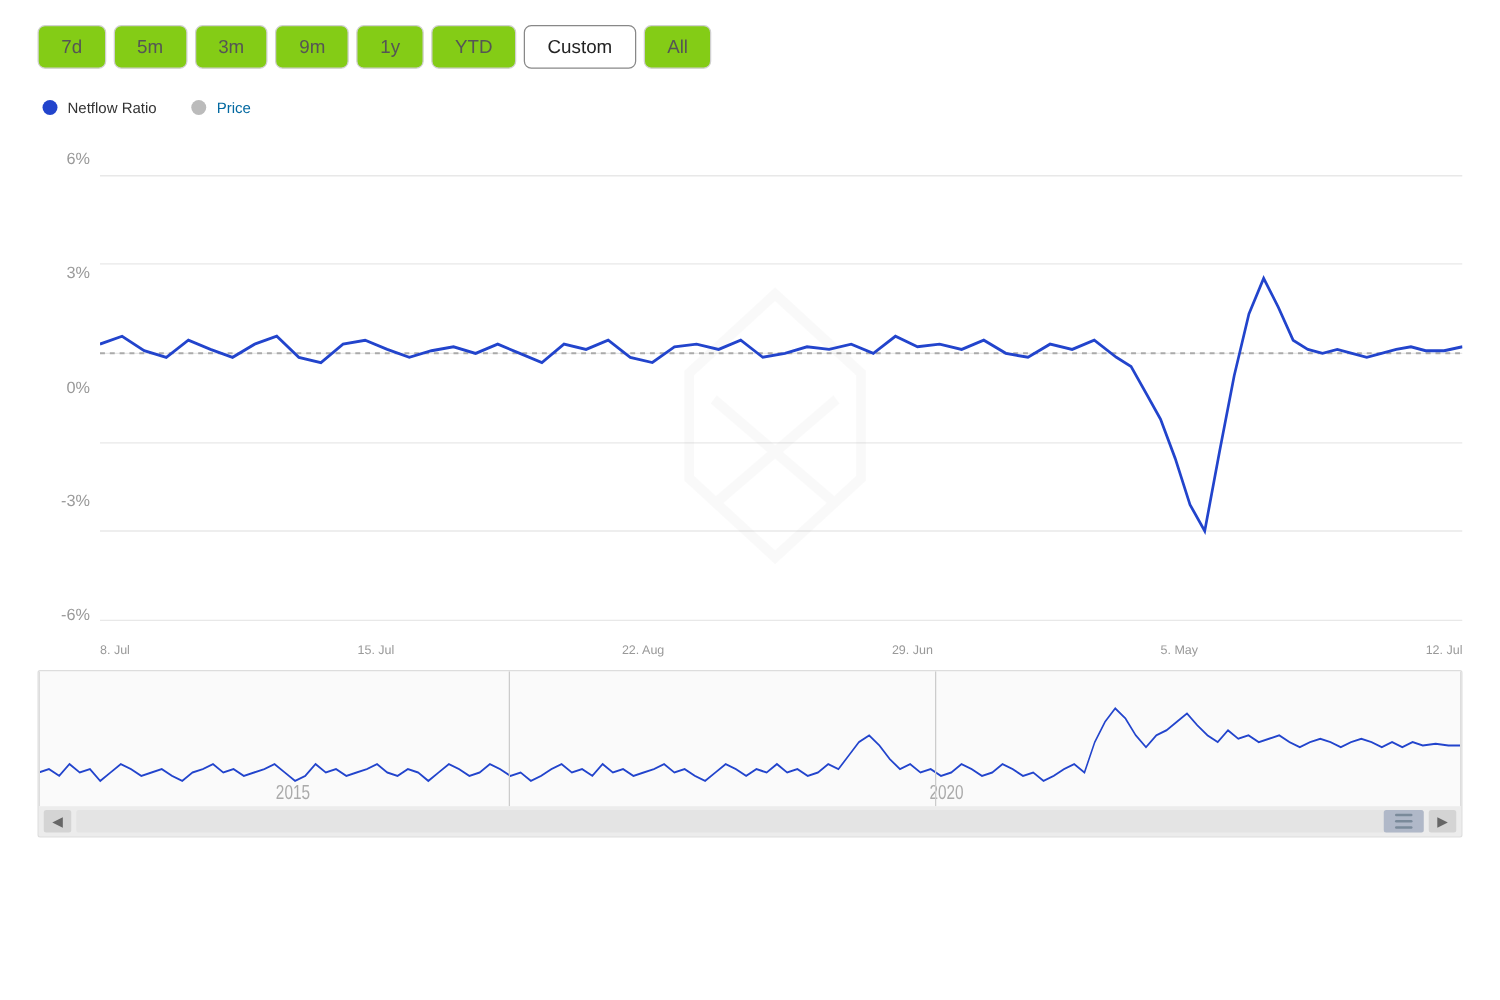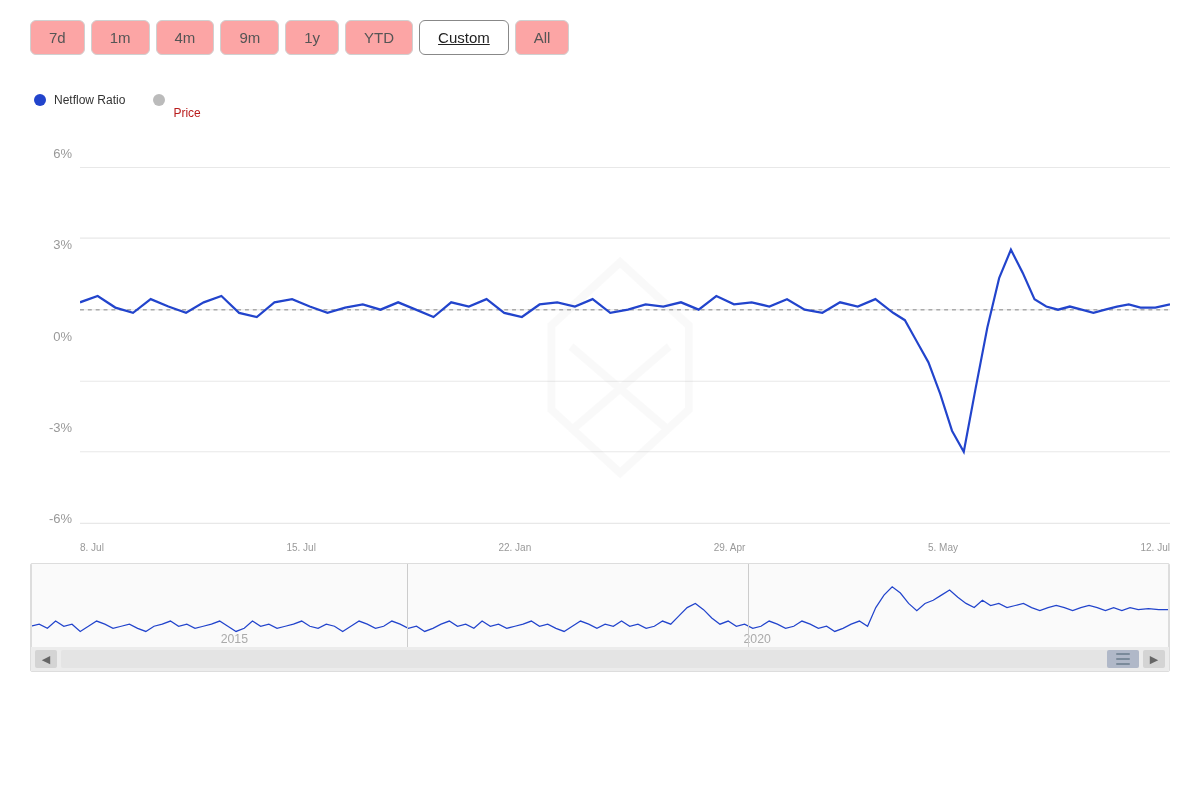--- a/index.html
+++ b/index.html
@@ -19,34 +19,33 @@
 
     
     .time-range-bar {
       display: flex;
       gap: 6px;
       margin-bottom: 24px;
       flex-wrap: wrap;
     }
     .time-btn {
       border: 1.5px solid #d0d0d0;
-      background: #fca5a5;
+      background: #84cc16;
       color: #555;
       border-radius: 6px;
       padding: 8px 18px;
       font-size: 15px;
       cursor: pointer;
       font-weight: 500;
       transition: background 0.15s;
     }
     .time-btn.active {
       background: #fff;
       border-color: #888;
       color: #222;
-      text-decoration: underline;
     }
 
     
     .legend {
       display: flex;
       gap: 28px;
       align-items: center;
       margin-bottom: 16px;
       padding-left: 4px;
     }
@@ -55,21 +54,21 @@
       align-items: center;
       gap: 8px;
       font-size: 12px;
     }
     .legend-dot {
       width: 12px;
       height: 12px;
       border-radius: 50%;
     }
     .legend-label-active { color: #333; font-weight: 500; }
-    .legend-label-inactive { color: #b91c1c; font-weight: 400; margin-top: 27px; }
+    .legend-label-inactive { color: #0369a1; font-weight: 400; }
 
     
     .chart-wrapper {
       position: relative;
       width: 100%;
     }
 
     .main-chart-area {
       position: relative;
       height: 400px;
@@ -108,21 +107,21 @@
       padding-left: 50px;
       padding-top: 6px;
       font-size: 10px;
       color: #999;
     }
 
     
     .navigator-area {
       margin-top: 10px;
       position: relative;
-      height: 109px;
+      height: 134px;
       border: 1px solid #ddd;
       border-radius: 2px;
       background: #fafafa;
       overflow: hidden;
     }
     .navigator-inner {
       position: absolute;
       left: 0; top: 0; right: 0; bottom: 24px;
     }
     .navigator-scrollbar {
@@ -183,22 +182,22 @@
     }
   </style>
 </head>
 <body>
 
 <div class="container">
 
   <div class="time-range-bar">
 
   <button class="time-btn">7d</button>
-      <button class="time-btn">1m</button>
-      <button class="time-btn">4m</button>
+      <button class="time-btn">5m</button>
+      <button class="time-btn">3m</button>
       <button class="time-btn">9m</button>
       <button class="time-btn">1y</button>
       <button class="time-btn">YTD</button>
       <button class="time-btn active">Custom</button>
       <button class="time-btn">All</button>
     </div>
 
   <div class="legend">
 
   <div class="legend-item">
@@ -313,22 +312,22 @@
               1110,160
             "></polyline>
         </svg>
       </div>
 
     </div>
 
     <div class="x-axis" id="x-axis-container">
         <div style="text-align: center;">8. Jul</div>
         <div style="text-align: center;">15. Jul</div>
-        <div style="text-align: center;">22. Jan</div>
-        <div style="text-align: center;">29. Apr</div>
+        <div style="text-align: center;">22. Aug</div>
+        <div style="text-align: center;">29. Jun</div>
         <div style="text-align: center;">5. May</div>
         <div style="text-align: center;">12. Jul</div>
       </div>
 
     <div class="navigator-area">
       <div class="navigator-inner">
         <svg width="100%" height="100%" viewBox="0 0 1110 80" preserveAspectRatio="none" xmlns="http://www.w3.org/2000/svg">
 
           <polyline fill="none" stroke="#2244cc" stroke-width="1.2" points="
               0,60 8,58 16,62 24,55 32,60 40,58 48,65 56,60 64,55 72,58 80,62 88,60 96,58

